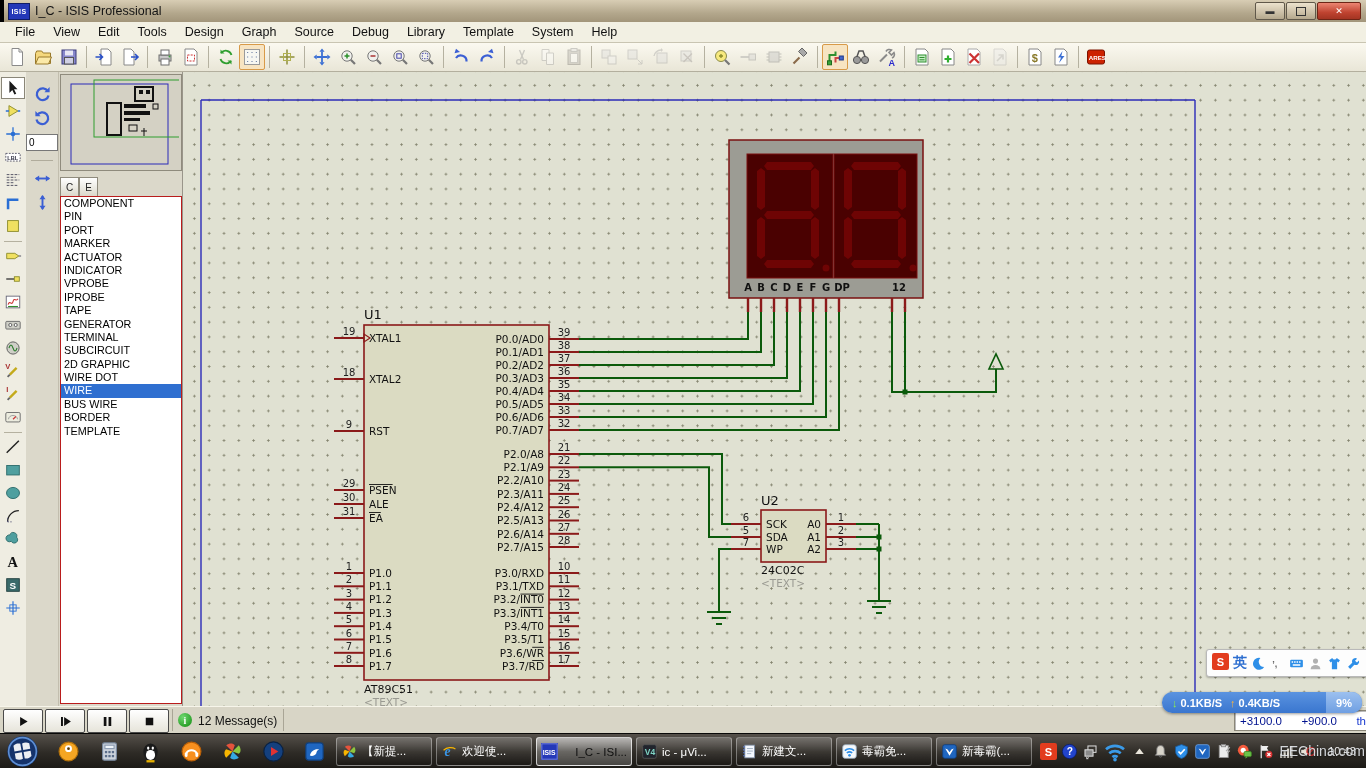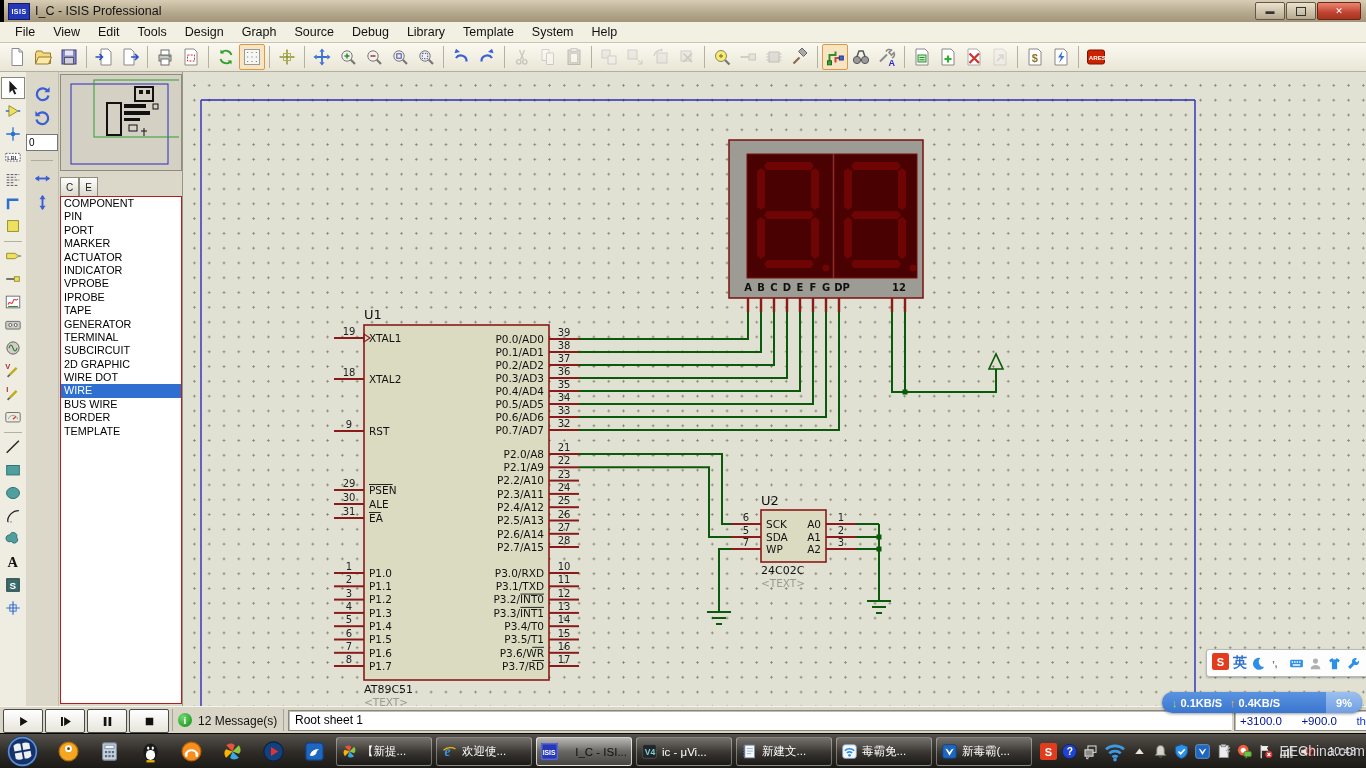--- a/index.html
+++ b/index.html
@@ -914,21 +914,20 @@
         <span class="simbtn">
           <svg width="15" height="15" viewBox="0 0 20 20">
             <rect x="5" y="5" width="10" height="10" fill="#111"></rect>
           </svg>
         </span>
       </div>
     <div class="sbsep" style="left:172px;"></div>
     <div class="infoic">i</div>
     <div class="msgtext">12 Message(s)</div>
     <div class="sbsep" style="left:283px;"></div>
-    <div class="sheetbox">Root sheet 1</div>
     <div class="coordbox">
       <span>+3100.0</span>
       <span>+900.0</span>
       <span style="color:#1a3ad0;">th</span>
     </div>
   </div>
 
   <div class="netmon">
     <span class="nm-dn">↓</span>
     <span>0.1KB/S</span>

